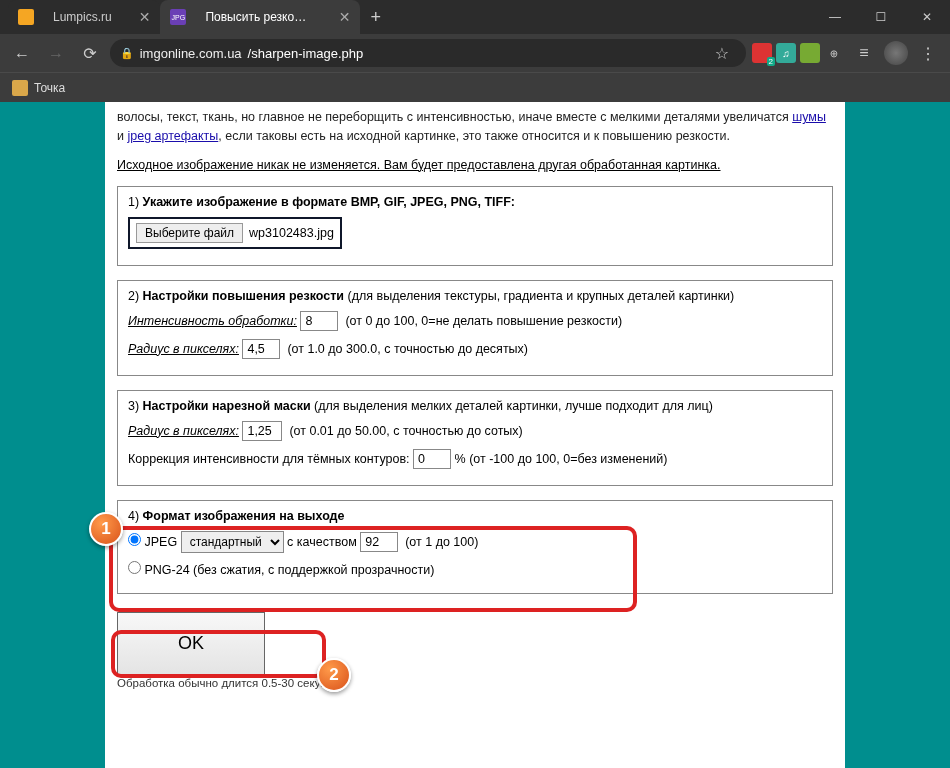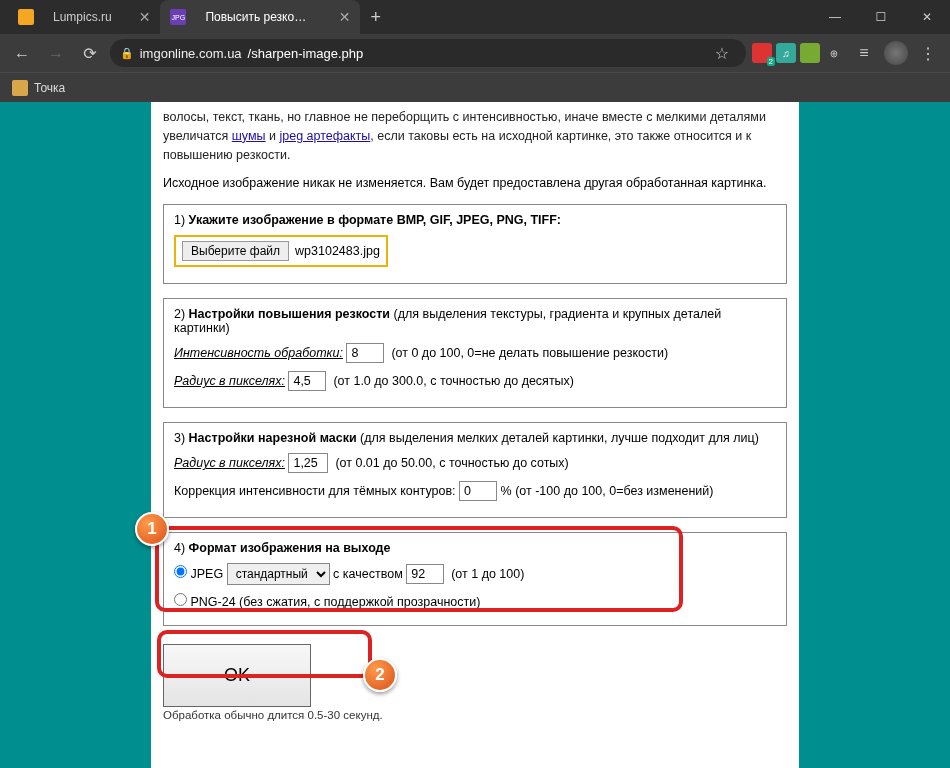--- a/index.html
+++ b/index.html
@@ -20,31 +20,31 @@
 .addrfield { flex: 1; background: #2a2a2a; border-radius: 14px; height: 28px; display: flex; align-items: center; padding: 0 10px; color: #ccc; font-size: 13px; gap: 6px; }
 .lock { color: #aaa; font-size: 11px; }
 .url-host { color: #eee; }
 .url-path { color: #ffffff; }
 .ext { display: flex; gap: 4px; align-items: center; }
 .ext-icon { width: 20px; height: 20px; border-radius: 3px; display: flex; align-items: center; justify-content: center; font-size: 10px; color: #fff; }
 .avatar { width: 24px; height: 24px; border-radius: 50%; background: radial-gradient(#777,#444); }
 .bookbar { background: #3c3c3c; height: 30px; display: flex; align-items: center; padding: 0 12px; color: #ddd; font-size: 12px; gap: 6px; border-top: 1px solid #4a4a4a; }
 .bm-icon { width: 16px; height: 16px; background: #d9a74a; border-radius: 2px; }
 .page { background: #008e8e; height: calc(768px - 34px - 38px - 30px); display: flex; justify-content: center; overflow: hidden; }
-.content { background: #fff; width: 648px; padding: 6px 12px 40px 12px; position: relative; }
+.content { background: #fff; width: 740px; padding: 6px 12px 40px 12px; position: relative; }
 .intro { font-size: 12.5px; color: #222; line-height: 1.5; }
 .intro a { color: #1a0dab; text-decoration: underline; }
-.sub { font-size: 12.5px; margin-top: 12px; }
+.sub { font-size: 12.5px; margin-top: 12px; text-decoration: underline; }
 .box { border: 1px solid #888; margin-top: 14px; padding: 8px 10px; font-size: 12.5px; }
 .box b { font-weight: bold; }
 .row { margin: 8px 0; }
 .ul { text-decoration: underline; font-style: italic; }
 .inpt { border: 1px solid #888; padding: 2px 4px; font-size: 12.5px; width: 38px; }
 .inpt.w50 { width: 40px; }
-.filebtn { border: 2px solid #eab308; padding: 4px 6px; display: inline-flex; align-items: center; gap: 6px; }
+.filebtn { border: 2px solid #0f172a; padding: 4px 6px; display: inline-flex; align-items: center; gap: 6px; }
 .filebtn-inner { border: 1px solid #999; background: #eee; padding: 2px 8px; font-size: 12px; }
 .sel { border: 1px solid #888; padding: 2px 4px; font-size: 12px; background: #efefef; }
 .highlight { border: 4px solid #d22; border-radius: 10px; position: absolute; }
 .badge { position: absolute; width: 34px; height: 34px; border-radius: 50%; background: radial-gradient(circle at 35% 30%, #ff9a4a, #d9521a); color: #fff; display: flex; align-items: center; justify-content: center; font-weight: bold; font-size: 17px; border: 2px solid #fff; box-shadow: 0 2px 4px rgba(0,0,0,0.4); }
 .okbtn { border: 1px solid #666; background: linear-gradient(#f8f8f8,#e4e4e4); padding: 20px 60px; font-size: 18px; display: inline-block; }
 .hint { font-size: 11.5px; color: #333; margin-top: 2px; }
 </style>
 </head>
 <body>
 

